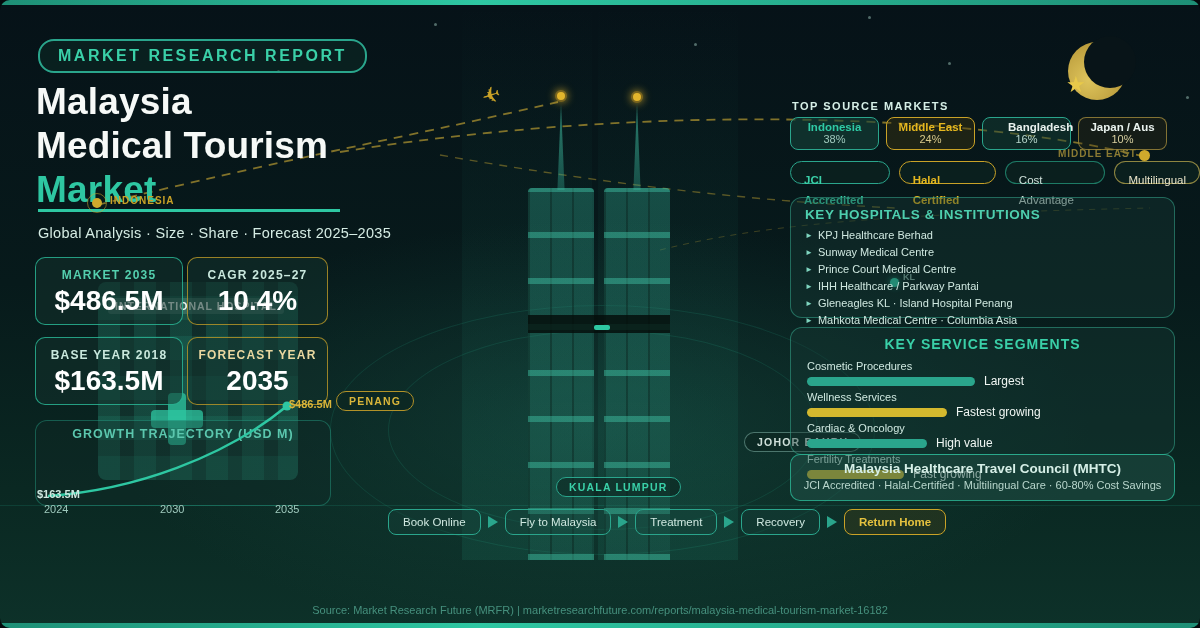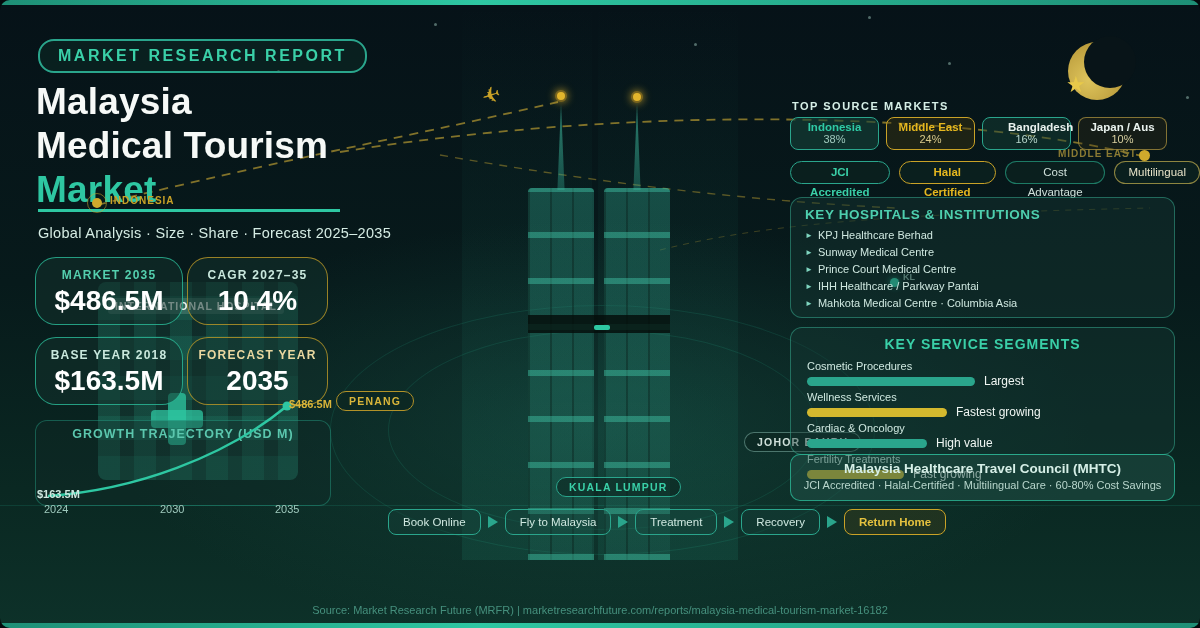--- a/index.html
+++ b/index.html
@@ -26,21 +26,21 @@
   .report-badge { position:absolute; left:38px; top:39px; padding:6px 18px; border:2px solid #2aa58c;
     border-radius:16px; color:#3ad0a8; font-size:16px; font-weight:bold; letter-spacing:2.5px;
     background:rgba(14,46,40,0.45); }
   .main-title { position:absolute; left:36px; top:80px; width:420px; color:#f6f9f7; font-size:37px;
     font-weight:bold; line-height:44px; letter-spacing:0.2px; }
   .main-title .accent { color:#2ec7a2; }
   .title-underline { position:absolute; left:38px; top:209px; width:302px; height:3px; background:#2ec7a2; }
   .subtitle { position:absolute; left:38px; top:225px; font-size:14.5px; color:#d5ece4; letter-spacing:0.3px; }
 
   
-  .stat-card { position:absolute; height:68px; border-radius:21px; padding-top:10px; text-align:center;
+  .stat-card { position:absolute; height:68px; border-radius:10px; padding-top:10px; text-align:center;
     background:rgba(18,50,44,0.55); }
   .stat-card.teal { border:1.5px solid rgba(46,199,162,0.75); }
   .stat-card.gold { border:1.5px solid rgba(201,162,39,0.75); }
   .stat-label { font-size:12px; letter-spacing:1.2px; font-weight:bold; }
   .stat-value { font-size:28px; font-weight:bold; color:#ffffff; margin-top:3px; }
   .lbl-teal { color:#54cfae; } .lbl-soft { color:#c9e8dd; } .lbl-gold { color:#e9d8a0; }
 
   
   .chart-panel { position:absolute; left:35px; top:420px; width:296px; height:86px; border-radius:12px;
     border:1px solid rgba(46,199,162,0.35); background:rgba(16,44,40,0.35); }
@@ -103,22 +103,22 @@
   .src-indonesia { border:1.5px solid #2aa58c; background:rgba(22,66,56,0.6); }
   .src-indonesia .n { color:#2fc9a5; } .src-indonesia .s { color:#9fc9bd; }
   .src-middleeast { border:1.5px solid #c9a227; background:rgba(64,54,16,0.4); }
   .src-middleeast .n { color:#e5b71f; } .src-middleeast .s { color:#d8c98a; }
   .src-bangladesh { border:1.5px solid #2aa58c; background:rgba(22,66,56,0.45); }
   .src-bangladesh .n { color:#e9f2ee;margin-left:25px; } .src-bangladesh .s { color:#b8d6cc; }
   .src-japanaus { border:1.5px solid rgba(160,138,60,0.8); background:rgba(56,48,20,0.3); }
   .src-japanaus .n { color:#e9f2ee; } .src-japanaus .s { color:#d8cfa0; }
 
   .cred-row { position:absolute; left:790px; top:161px; display:flex; gap:9px; }
-  .cred-pill { height:23px; line-height:20px; padding:0 13px; border-radius:12px; font-size:11.5px;
-    background:rgba(14,40,34,0.5);text-align:center; }
+  .cred-pill { height:23px; line-height:20px; padding:8px 13px; border-radius:12px; font-size:11.5px;
+    background:rgba(14,40,34,0.5); }
   .cred-jci { border:1.5px solid #2aa58c; color:#3ad0a8; font-weight:bold; }
   .cred-halal { border:1.5px solid #c9a227; color:#e5b71f; font-weight:bold; }
   .cred-cost { border:1.5px solid rgba(46,199,162,0.55); color:#cfe0da; }
   .cred-multi { border:1.5px solid rgba(176,160,74,0.8); color:#e8e3c8; }
 
   .panel { position:absolute; left:790px; width:385px; border:1px solid rgba(62,190,160,0.45);
     border-radius:12px; background:rgba(22,58,52,0.42); }
   .hospitals-panel { top:197px; height:121px; padding:9px 14px; }
   .hospitals-title { font-size:13.5px; font-weight:bold; color:#4ecfae; letter-spacing:0.6px; margin-bottom:5px; }
   .hosp-item { font-size:11px; color:#cfe8e0; line-height:16px; }
@@ -221,21 +221,21 @@
   <div class="geo-dot" style="left:1139px;top:150px;width:11px;height:11px;"></div>
   <div class="geo-label" style="left:1058px;top:148px;color:#8a7a33;">MIDDLE EAST</div>
   <div class="kl-dot"></div>
   <div class="kl-label">KL</div>
 
   <div class="stat-card teal" style="left:35px;top:257px;width:148px;">
     <div class="stat-label lbl-teal">MARKET 2035</div>
     <div class="stat-value">$486.5M</div>
   </div>
   <div class="stat-card gold" style="left:187px;top:257px;width:141px;">
-    <div class="stat-label lbl-soft">CAGR 2027–35</div>
+    <div class="stat-label lbl-soft">CAGR 2025–27</div>
     <div class="stat-value">10.4%</div>
   </div>
   <div class="stat-card teal" style="left:35px;top:337px;width:148px;">
     <div class="stat-label lbl-soft">BASE YEAR 2018</div>
     <div class="stat-value">$163.5M</div>
   </div>
   <div class="stat-card gold" style="left:187px;top:337px;width:141px;">
     <div class="stat-label lbl-gold">FORECAST YEAR</div>
     <div class="stat-value">2035</div>
   </div>
@@ -282,20 +282,21 @@
     <div class="cred-pill cred-cost">Cost Advantage</div>
     <div class="cred-pill cred-multi">Multilingual</div>
   </div>
 
   <div class="panel hospitals-panel">
     <div class="hospitals-title">KEY HOSPITALS &amp; INSTITUTIONS</div>
     <div class="hosp-item"><span class="b">►</span><span>KPJ Healthcare Berhad</span></div>
     <div class="hosp-item"><span class="b">►</span><span>Sunway Medical Centre</span></div>
     <div class="hosp-item"><span class="b">►</span><span>Prince Court Medical Centre</span></div>
     <div class="hosp-item"><span class="b">►</span><span>IHH Healthcare / Parkway Pantai</span></div>
+    <div class="hosp-item"><span class="b">►</span><span>Gleneagles KL · Island Hospital Penang</span></div>
     <div class="hosp-item"><span class="b">►</span><span>Mahkota Medical Centre · Columbia Asia</span></div>
   </div>
 
   <div class="panel segments-panel">
     <div class="segments-title">KEY SERVICE SEGMENTS</div>
     <div class="seg-row">
       <div class="seg-label">Cosmetic Procedures</div>
       <div class="seg-line">
           <div class="seg-bar teal" style="width: 168px;"></div>
           <div class="seg-tag">Largest</div>

